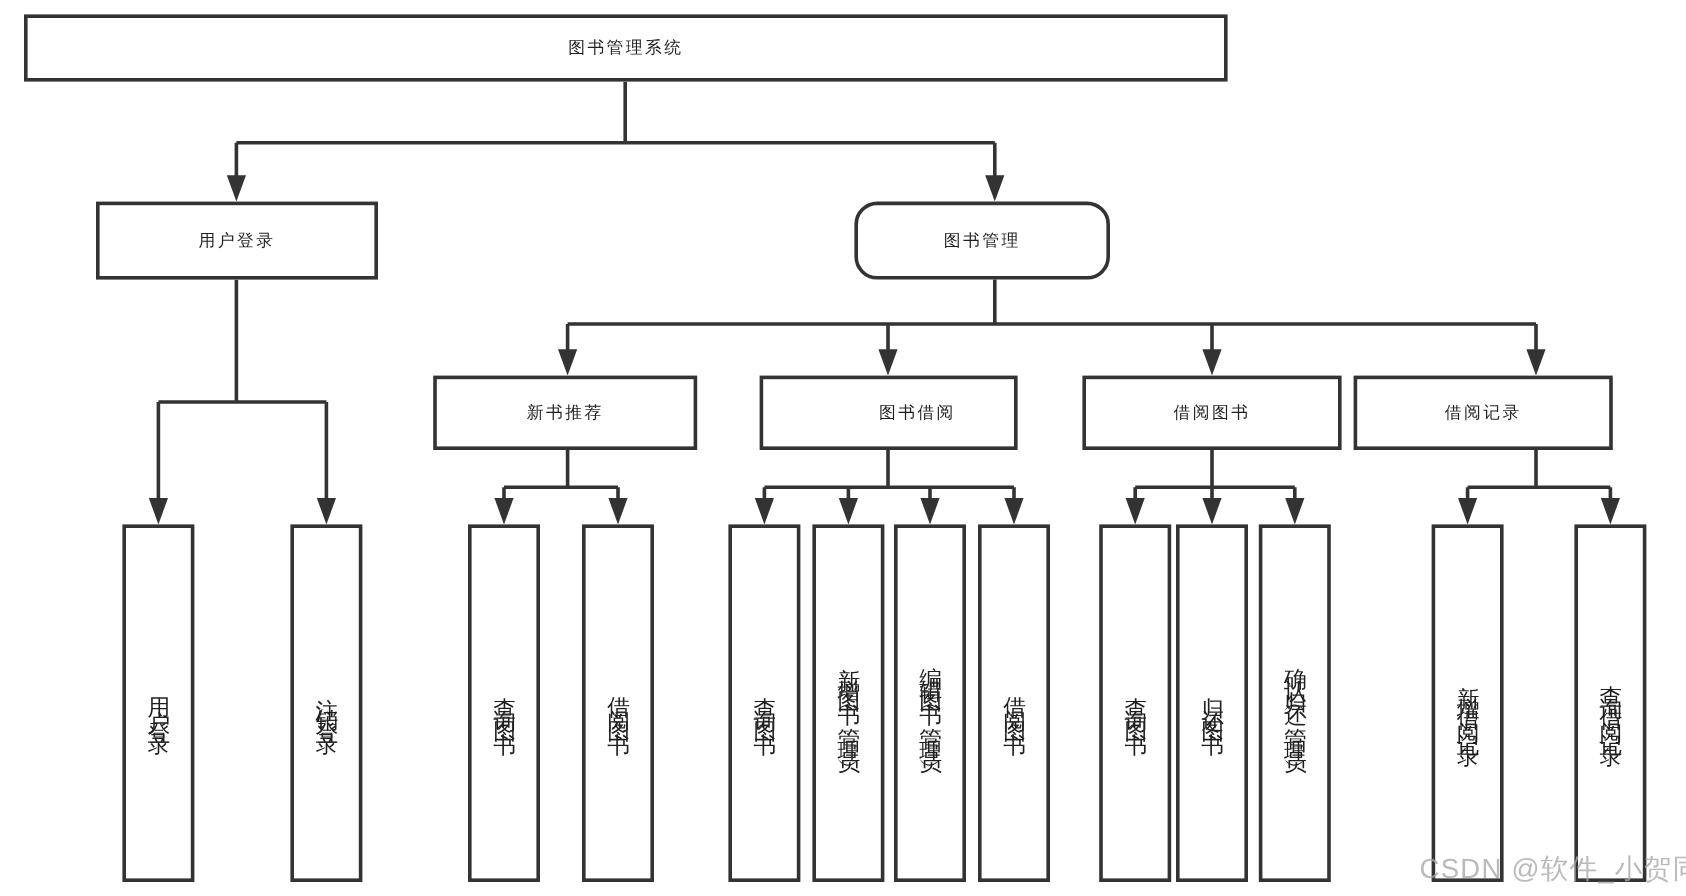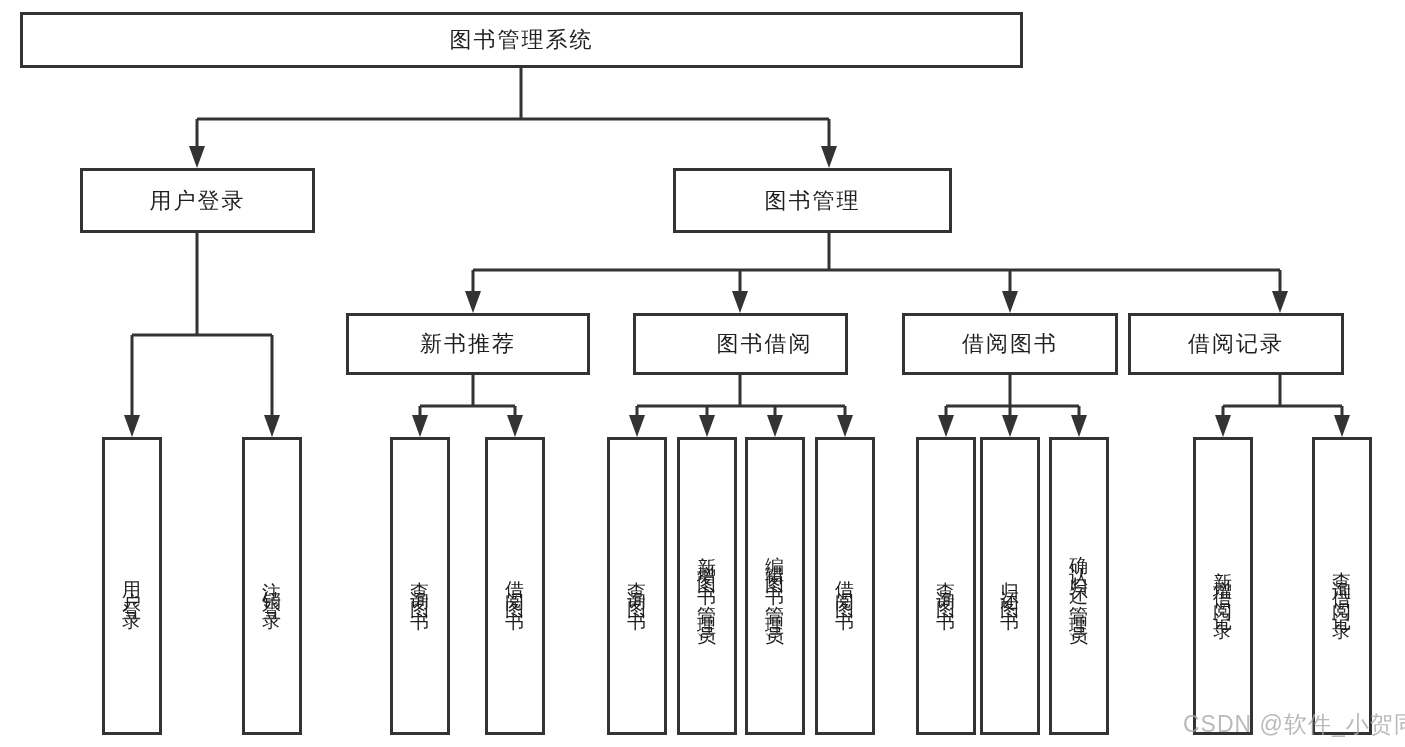--- a/index.html
+++ b/index.html
@@ -15,21 +15,21 @@
     position:absolute;
     background:#ffffff;
     border:3px solid #333333;
     box-sizing:border-box;
     display:flex;
     align-items:center;
     justify-content:center;
     color:#1f1f1f;
   }
   .hbox{
-    font-size:22px;
+    font-size:14px;
     letter-spacing:2px;
     white-space:nowrap;
   }
   .vbox{
     font-size:19px;
   }
   .vbox .vtext{
     writing-mode:vertical-rl;
     text-orientation:mixed;
     letter-spacing:10px;
@@ -83,23 +83,23 @@
     <polygon points="1071,415 1087,415 1079,437" fill="#333333"></polygon>
 
     <path d="M1280 375 V406 M1223 406 H1342 M1223 406 V417 M1342 406 V417" stroke="#333333" stroke-width="3" fill="none"></path>
     <polygon points="1215,415 1231,415 1223,437" fill="#333333"></polygon>
     <polygon points="1334,415 1350,415 1342,437" fill="#333333"></polygon>
   </svg>
 
   <div class="node hbox" style="left:20px;top:12px;width:1003px;height:56px;">图书管理系统</div>
 
   <div class="node hbox" style="left:80px;top:168px;width:235px;height:65px;">用户登录</div>
-  <div class="node hbox" style="left:673px;top:168px;width:279px;height:65px;">图书管理</div>
+  <div class="node hbox" style="left:712px;top:168px;width:213px;height:65px;border-radius:19px;">图书管理</div>
 
-  <div class="node hbox" style="left:346px;top:313px;width:244px;height:62px;">新书推荐</div>
+  <div class="node hbox" style="left:361px;top:313px;width:220px;height:62px;">新书推荐</div>
   <div class="node hbox" style="left:633px;top:313px;width:215px;height:62px;padding-left:48px;">图书借阅</div>
   <div class="node hbox" style="left:902px;top:313px;width:216px;height:62px;">借阅图书</div>
   <div class="node hbox" style="left:1128px;top:313px;width:216px;height:62px;">借阅记录</div>
 
   <div class="node vbox" style="left:102px;top:437px;width:60px;height:298px;">
     <span class="vtext">用户登录</span>
   </div>
   <div class="node vbox" style="left:242px;top:437px;width:60px;height:298px;">
     <span class="vtext">注销登录</span>
   </div>

